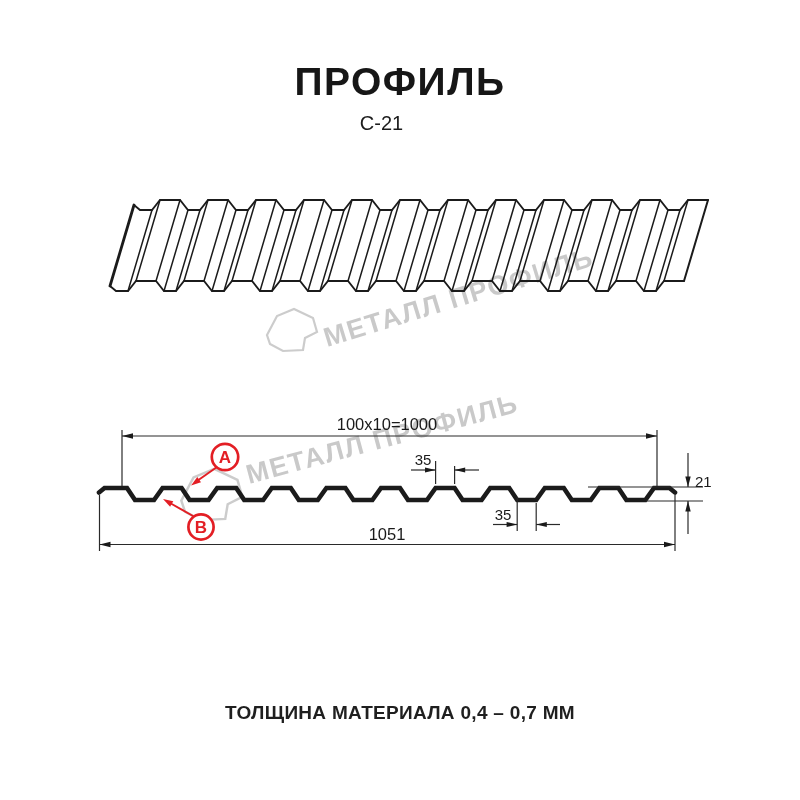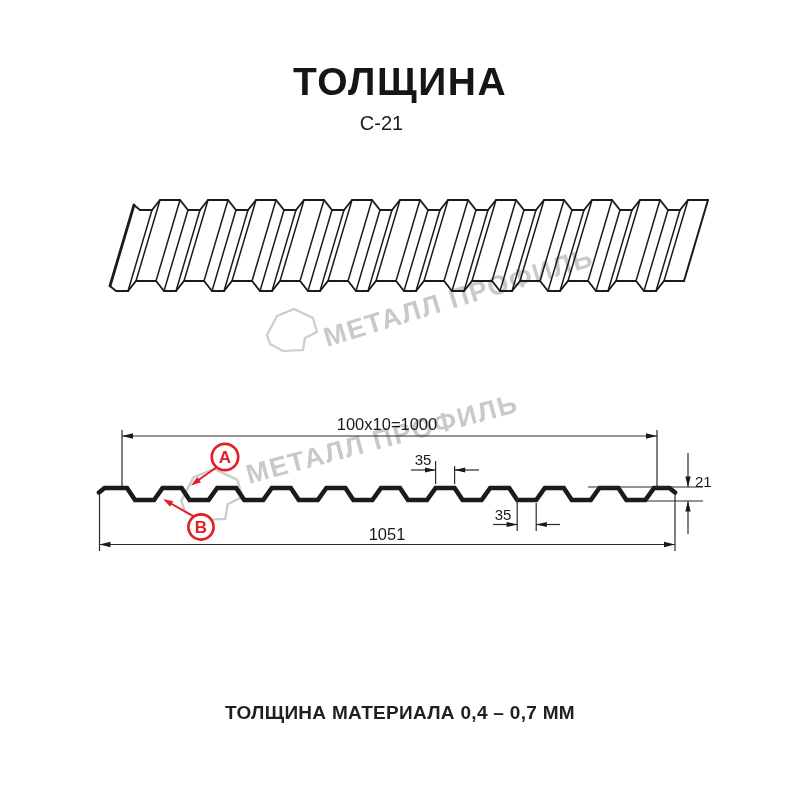--- a/index.html
+++ b/index.html
@@ -14,21 +14,21 @@
   svg{position:absolute;left:0;top:0;}
   svg text{font-family:"Liberation Sans","DejaVu Sans",sans-serif;}
   .dim-text{font-size:16.5px;fill:#1a1a1a;}
   .dim-small{font-size:15px;fill:#1a1a1a;}
   .red-letter{font-size:17px;font-weight:700;fill:#e31e24;}
   .wm-text{font-size:27px;font-weight:700;letter-spacing:1.5px;fill:#8f8f8f;opacity:.48;}
 </style>
 </head>
 <body>
 
-<div class="title">ТОЛЩИНА</div>
+<div class="title">ПРОФИЛЬ</div>
 <div class="subtitle">С-21</div>
 
 <svg id="scene" width="800" height="800" viewBox="0 0 800 800">
 
   <g opacity="1">
     <path transform="translate(261,305)" d="M6,30 L16,11 L33,4 L52,13 L56,27 L44,33 L42,45 L22,46 L9,39 Z" fill="none" stroke="#9a9a9a" stroke-width="2.2" opacity="0.5"></path>
     <text class="wm-text" transform="translate(327,347) rotate(-17)">МЕТАЛЛ ПРОФИЛЬ</text>
   </g>
 
   <g id="g3d">

